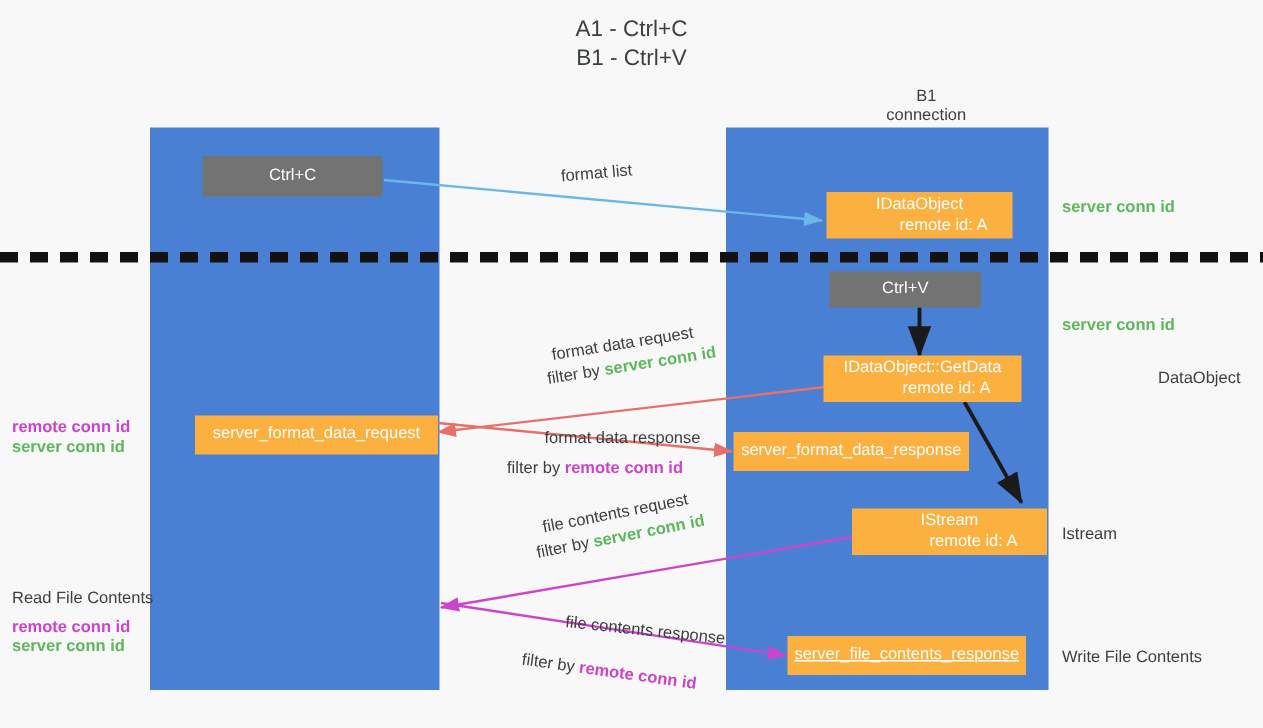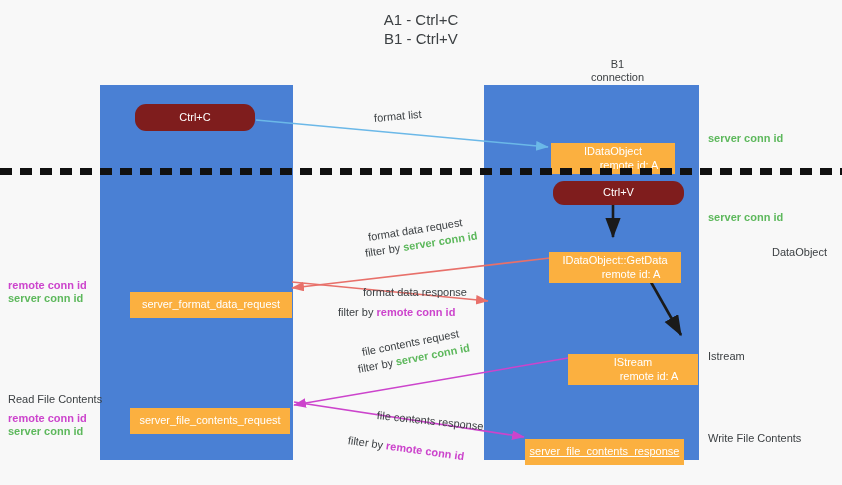--- a/index.html
+++ b/index.html
@@ -32,22 +32,22 @@
   
   svg.layer{position:absolute;left:0;top:0;width:842px;height:485px;overflow:visible;}
 
   
   .box{
     position:absolute;box-sizing:border-box;
     display:flex;flex-direction:column;align-items:center;justify-content:center;
     color:#ffffff;font-size:11px;line-height:13.5px;text-align:center;
     padding:3px 6px;
   }
-  .box.green{background:#7f1d1d;border-radius:11px;}
-  .box.orange{background:#fbb040;margin-top:15px;}
+  .box.green{background:#737373;}
+  .box.orange{background:#fbb040;}
   .box .l2{display:block;padding-left:32px;}
 
   
   .ann{
     position:absolute;font-size:11px;line-height:14px;color:#3c4043;
     white-space:nowrap;
   }
   .ann .green{color:#5db85c;font-weight:bold;}
   .ann .magenta{color:#cc44cc;font-weight:bold;}
   .ann.rot-up{transform:rotate(-9deg);transform-origin:left center;}
@@ -123,38 +123,38 @@
   </svg>
 
   <div class="box green" style="left:135px;top:104px;width:120px;height:27px;">
     <span>Ctrl+C</span>
   </div>
 
   <div class="box orange" style="left:130px;top:277px;width:162px;height:26px;">
     <span>server_format_data_request</span>
   </div>
 
-  <div class="box orange" style="left:130px;top:393px;width:160px;height:26px;">
-    <span>server_file_contents_request</span>
-  </div>
 
   <div class="box orange" style="left:551px;top:128px;width:124px;height:31px;">
     <span>IDataObject</span>
     <span class="l2">remote id: A</span>
   </div>
 
-  <div class="box green" style="left:553px;top:181px;width:131px;height:24px;align-items:center;">
+  <div class="box green" style="left:553px;top:181px;width:101px;height:24px;align-items:center;">
     <span>Ctrl+V</span>
   </div>
 
   <div class="box orange" style="left:549px;top:237px;width:132px;height:31px;">
     <span>IDataObject::GetData</span>
     <span class="l2">remote id: A</span>
   </div>
 
+  <div class="box orange" style="left:489px;top:288px;width:157px;height:26px;">
+    <span>server_format_data_response</span>
+  </div>
 
   <div class="box orange" style="left:568px;top:339px;width:130px;height:31px;">
     <span>IStream</span>
     <span class="l2">remote id: A</span>
   </div>
 
   <div class="box orange" style="left:525px;top:424px;width:159px;height:26px;text-decoration:underline;">
     <span>server_file_contents_response</span>
   </div>
 

